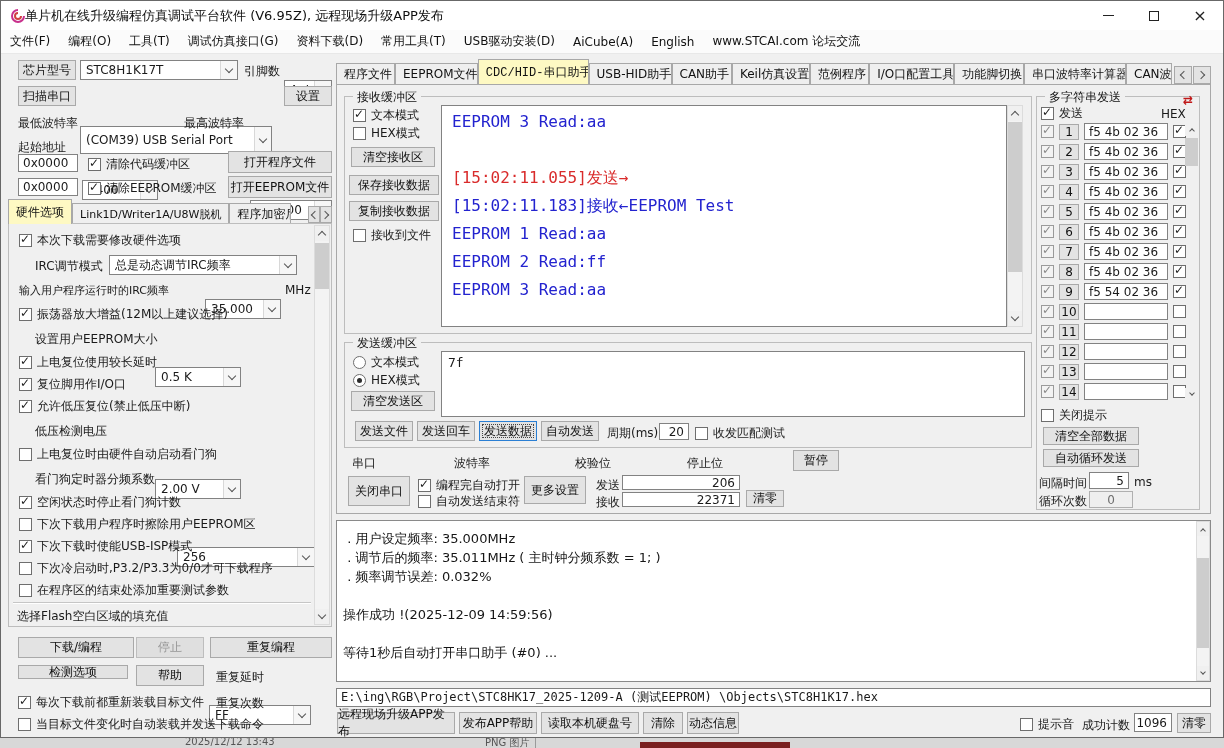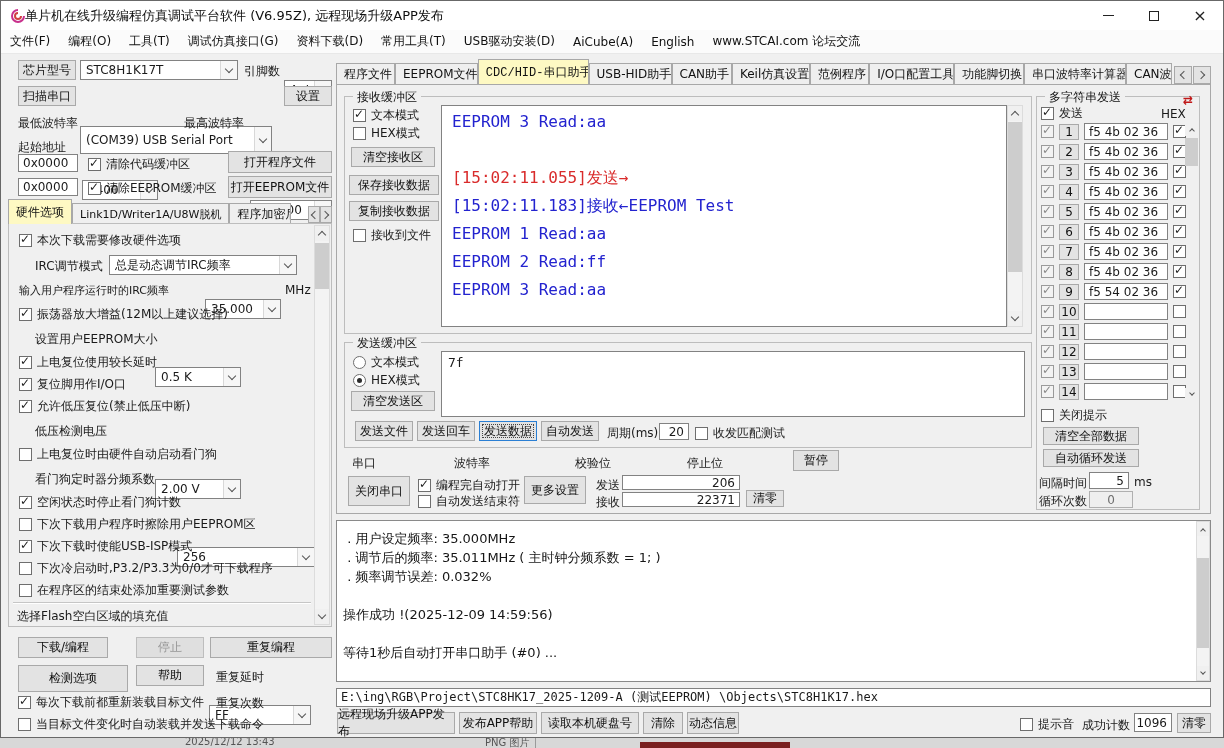--- a/index.html
+++ b/index.html
@@ -253,24 +253,24 @@
     <div class="sb-btn">
         <i class="chev up"></i>
       </div>
     <div class="sb-thumb" style="height:46px;margin-top:2px;"></div>
     <div class="sb-btn" style="position:absolute;bottom:0;">
         <i class="chev down"></i>
       </div>
   </div>
 </div>
 
-<div class="abs btn" style="left:18px;top:637px;width:90px;height:21px;">下载/编程</div>
+<div class="abs btn" style="left:18px;top:637px;width:116px;height:21px;">下载/编程</div>
 <div class="abs btn dis" style="left:136px;top:637px;width:68px;height:21px;">停止</div>
 <div class="abs btn" style="left:210px;top:637px;width:122px;height:21px;">重复编程</div>
-<div class="abs btn" style="left:18px;top:665px;width:110px;height:27px;">检测选项</div>
+<div class="abs btn" style="left:18px;top:665px;width:110px;height:14px;">检测选项</div>
 <div class="abs btn" style="left:136px;top:665px;width:68px;height:21px;">帮助</div>
 <span class="abs" style="left:216px;top:669px;">重复延时</span>
 
 <div class="abs row" style="left:18px;top:694px;">
     <span class="cb ck"></span>
     <span>每次下载前都重新装载目标文件</span>
   </div>
 <span class="abs" style="left:216px;top:695px;">重复次数</span>
 
 <div class="abs row" style="left:18px;top:716px;">

